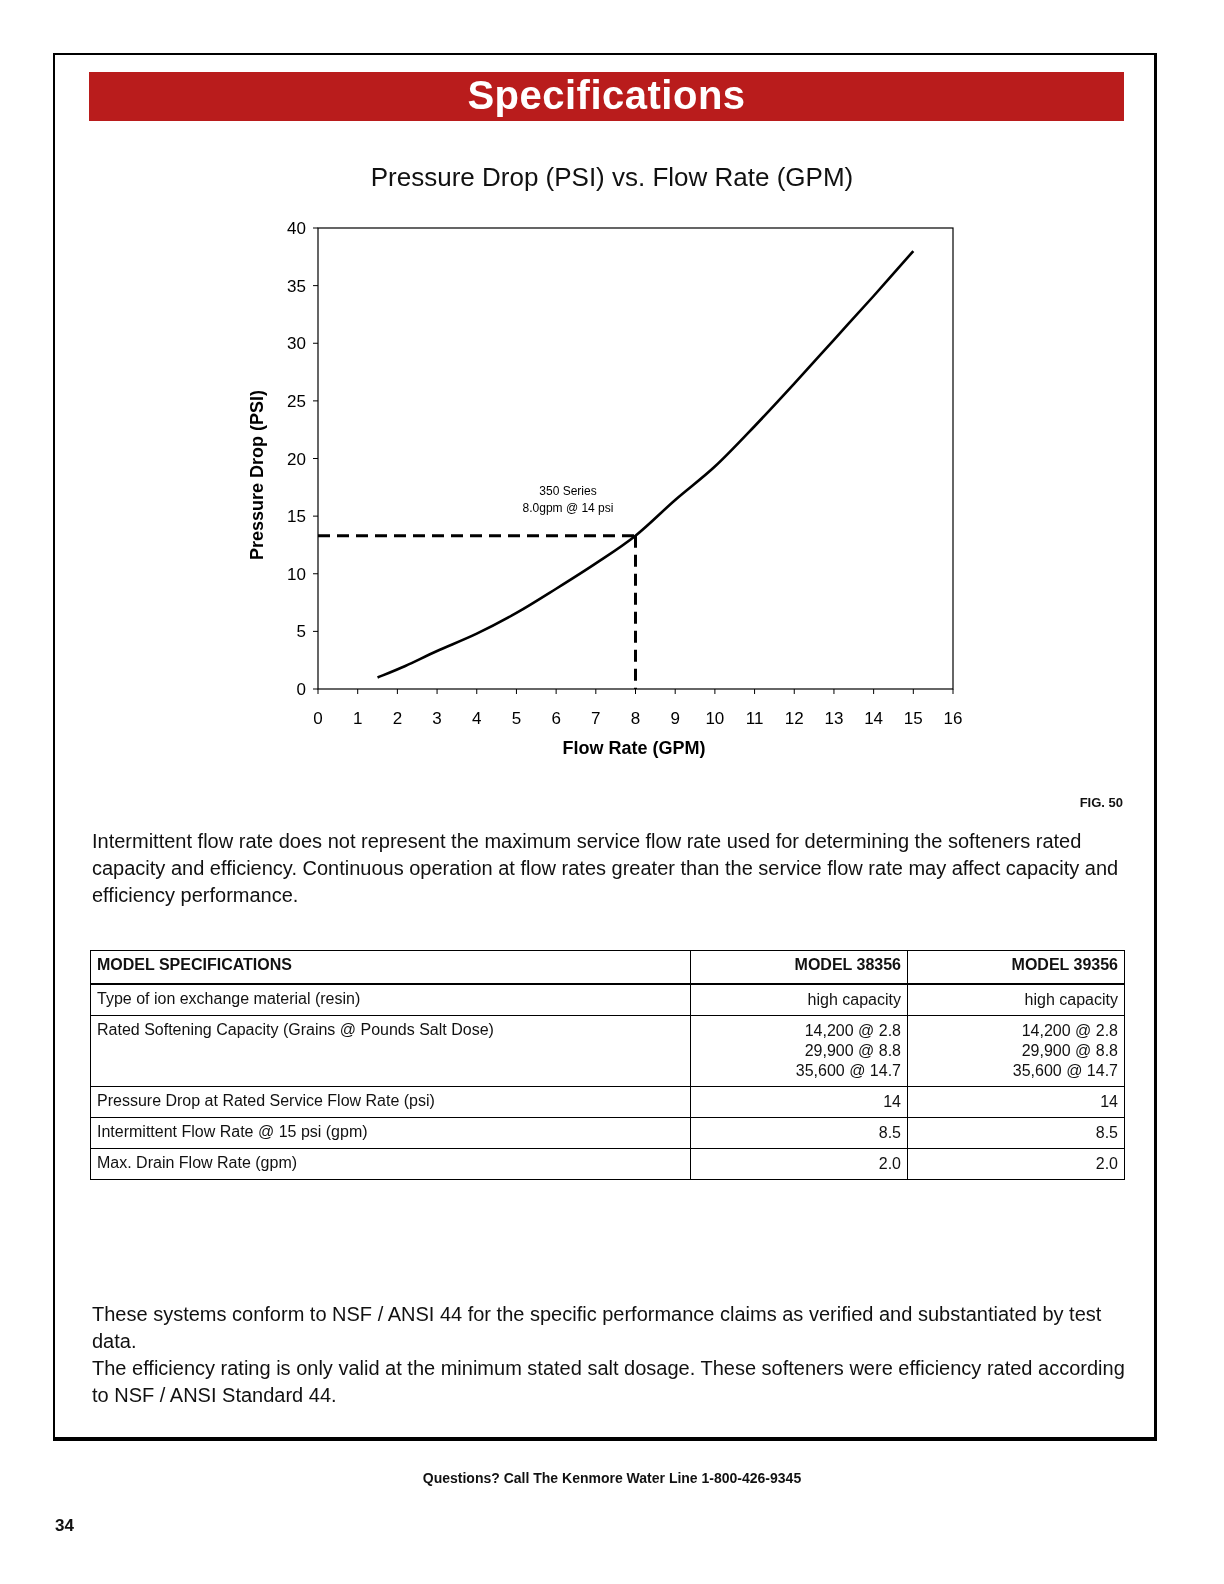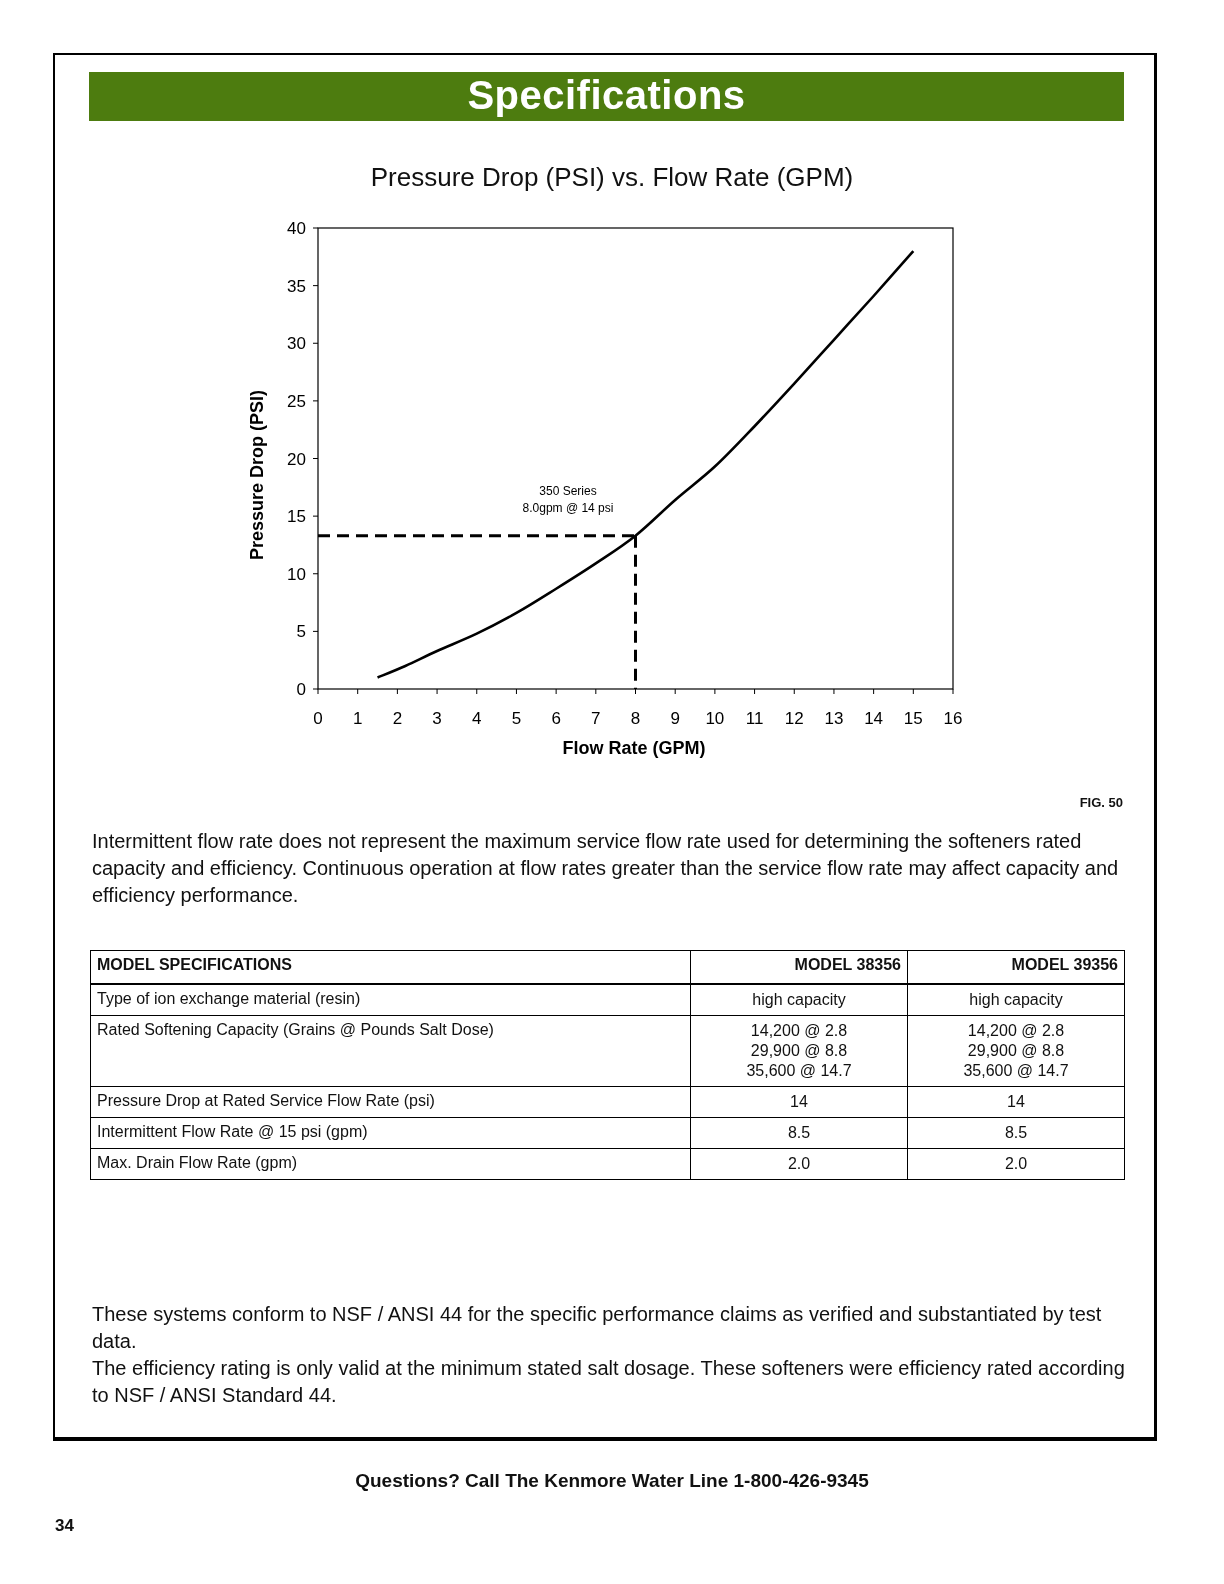--- a/index.html
+++ b/index.html
@@ -1,32 +1,32 @@
 <!DOCTYPE html>
 <html><head>
 <meta charset="utf-8">
 <style>
   html, body { margin: 0; padding: 0; background: #ffffff; }
   body { width: 1224px; height: 1584px; position: relative; font-family: "Liberation Sans", sans-serif; color: #111; overflow: hidden; }
   .frame { position: absolute; left: 53px; top: 53px; width: 1104px; height: 1388px; border: 2px solid #000; border-right-width: 3px; border-bottom-width: 4px; box-sizing: border-box; }
-  .banner { position: absolute; left: 89px; top: 72px; width: 1035px; height: 49px; background: #4d7c0f; color: #fff; text-align: center; font-weight: bold; font-size: 40px; line-height: 47px; letter-spacing: 0.5px; }
+  .banner { position: absolute; left: 89px; top: 72px; width: 1035px; height: 49px; background: #b91c1c; color: #fff; text-align: center; font-weight: bold; font-size: 40px; line-height: 47px; letter-spacing: 0.5px; }
   .chart-title { position: absolute; left: 0; width: 1224px; top: 162px; text-align: center; font-weight: normal; font-size: 26px; }
   .chart { position: absolute; left: 230px; top: 210px; }
   .fig-label { position: absolute; right: 101px; top: 795px; font-weight: bold; font-size: 13px; }
   .para { position: absolute; left: 92px; width: 1035px; font-size: 20px; line-height: 27px; }
   .p1 { top: 828px; }
   .p2 { top: 1301px; }
   table.spec { position: absolute; left: 90px; top: 950px; width: 1035px; border-collapse: collapse; font-size: 16px; }
   table.spec th, table.spec td { border: 1.5px solid #000; padding: 5px 6px; vertical-align: top; }
   table.spec th { font-weight: bold; height: 22px; text-align: right; border-bottom-width: 2.5px; }
   table.spec th.first { text-align: left; }
-  table.spec td.c { text-align: center; width: 204px; }
+  table.spec td.c { text-align: right; width: 204px; }
   table.spec td.l { text-align: left; }
   table.spec td .line { display: block; line-height: 20px; }
-  .footer { position: absolute; left: 0; width: 1224px; top: 1470px; text-align: center; font-weight: bold; font-size: 19px; }
+  .footer { position: absolute; left: 0; width: 1224px; top: 1470px; text-align: center; font-weight: bold; font-size: 14px; }
   .page-num { position: absolute; left: 55px; top: 1516px; font-weight: bold; font-size: 17px; }
   svg text { font-family: "Liberation Sans", sans-serif; }
 </style>
 </head>
 <body>
 
 <div class="frame"></div>
 
 <div class="banner">Specifications</div>
 

